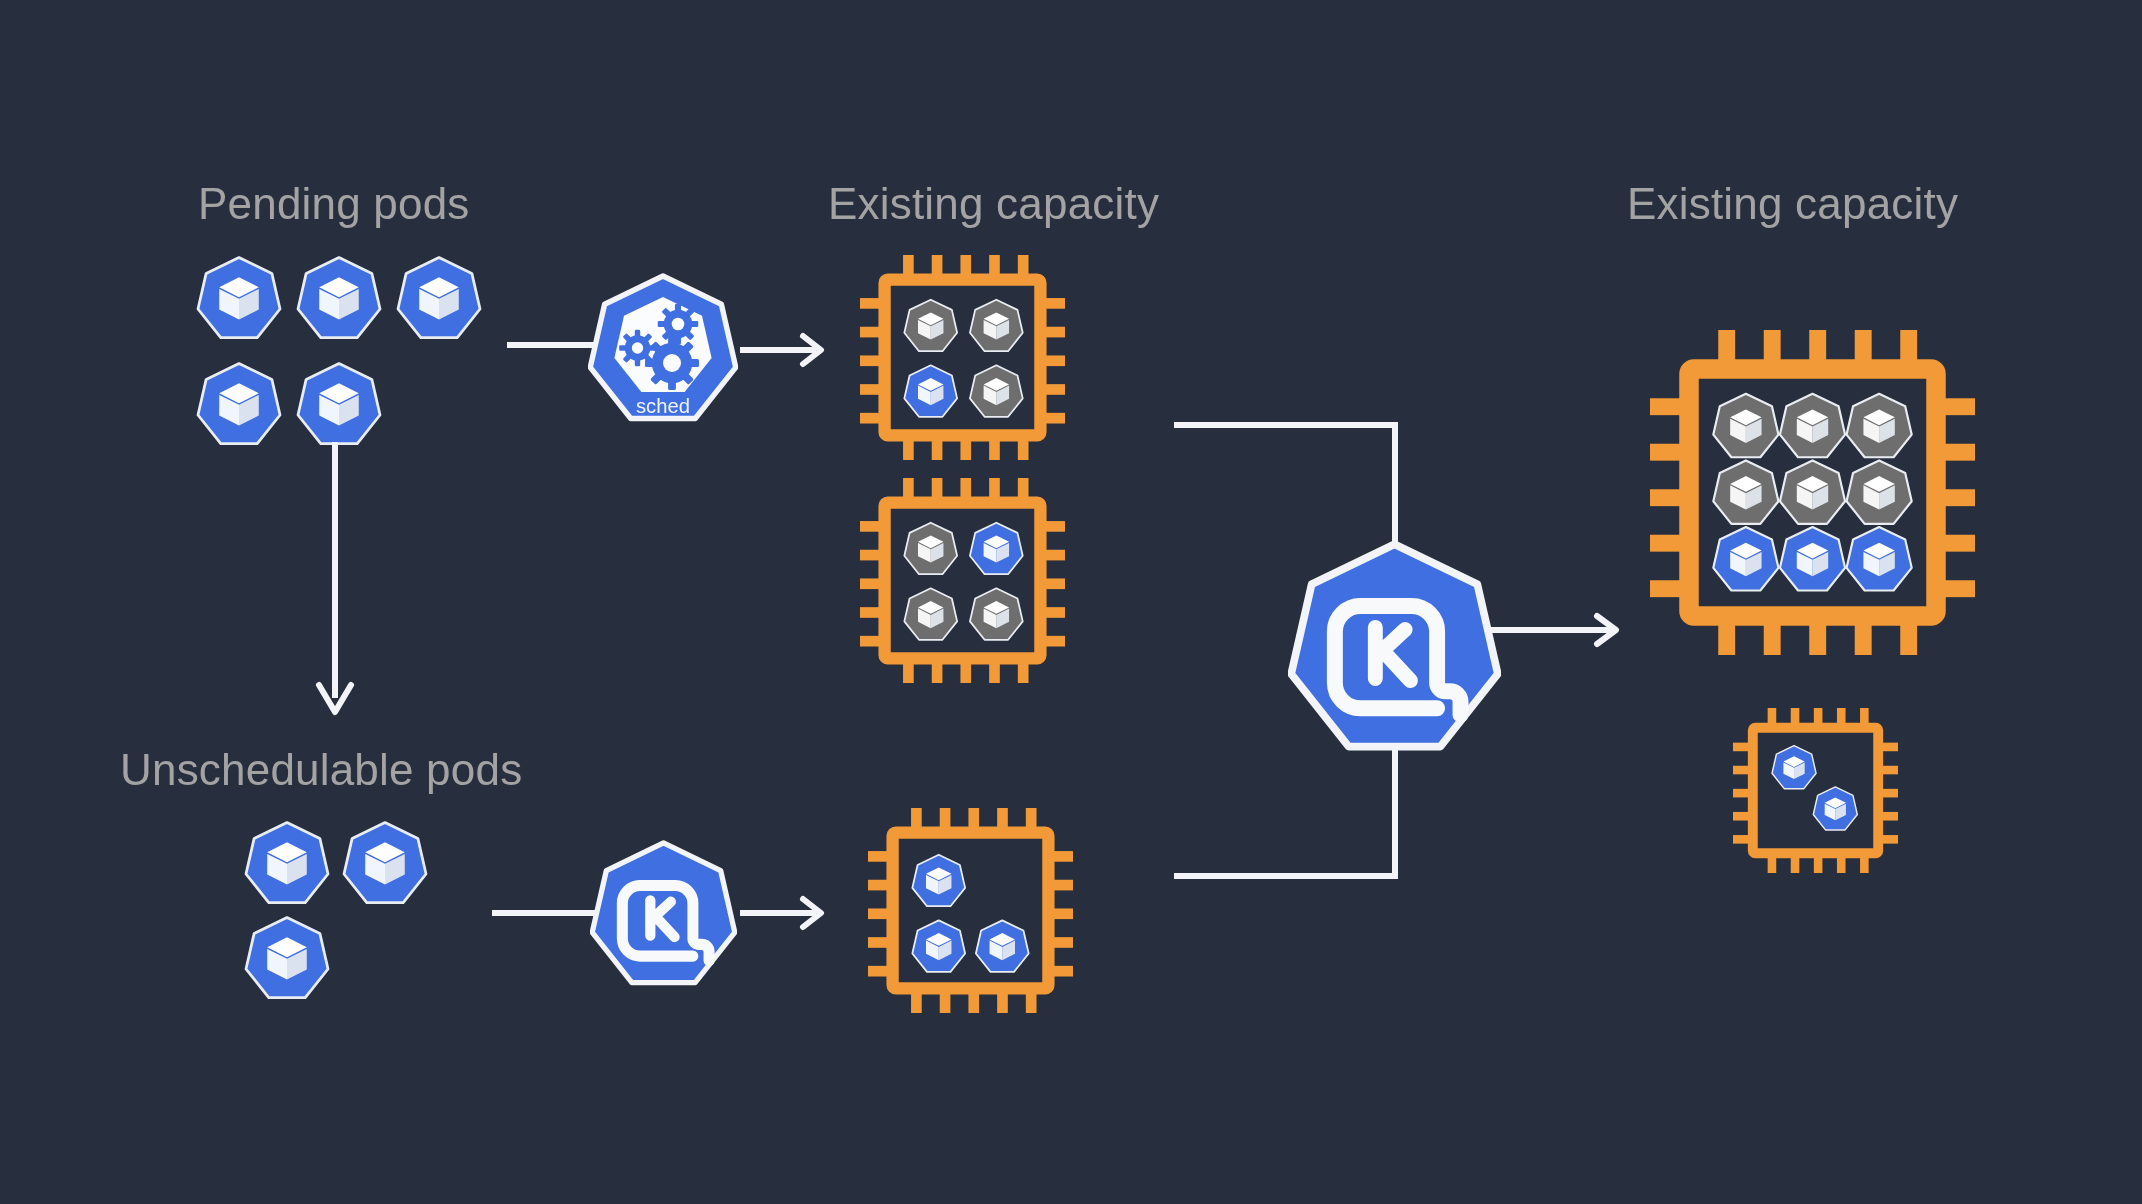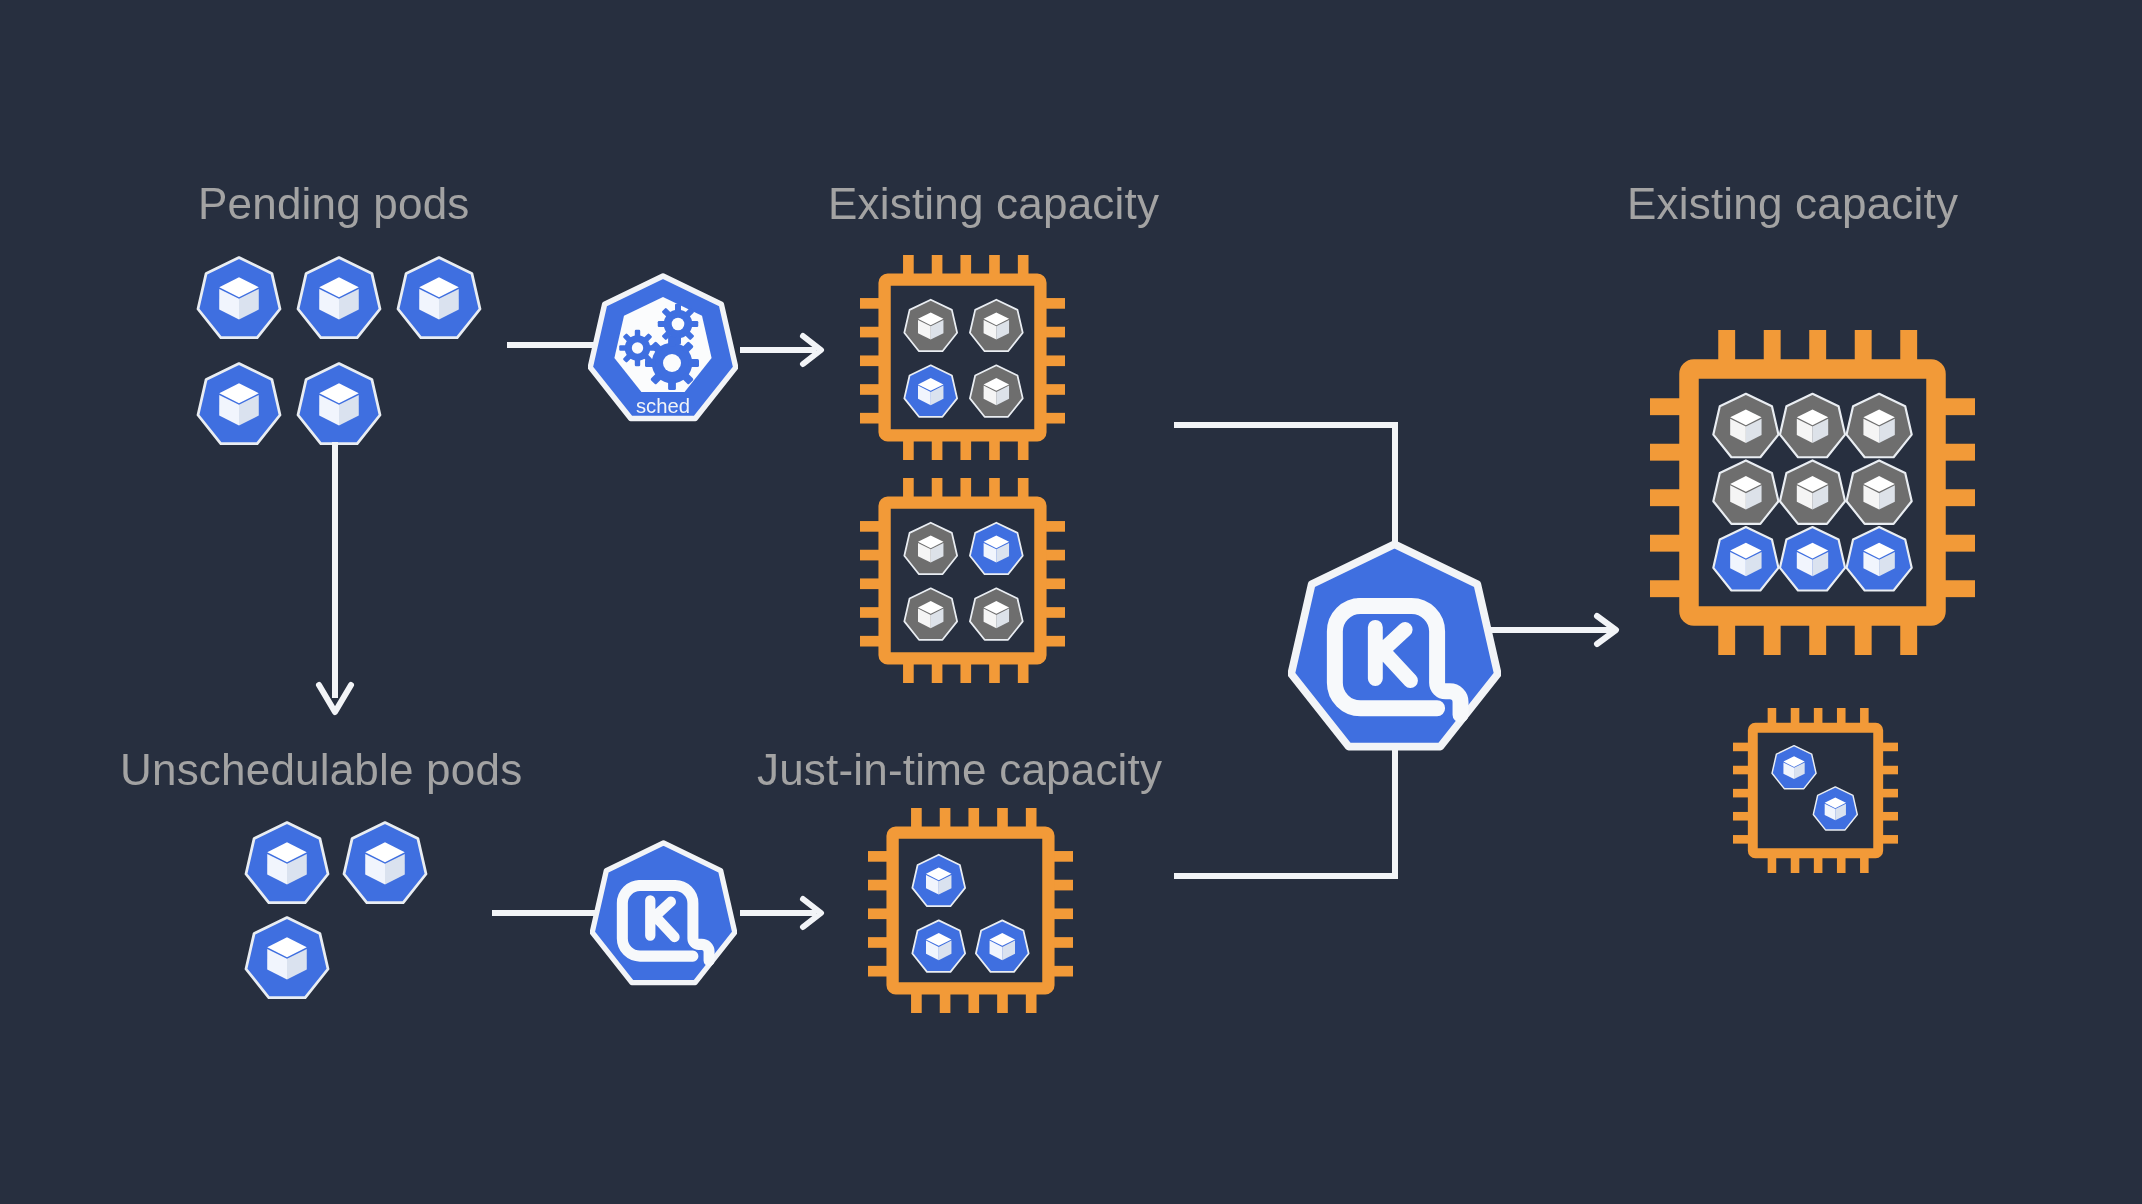--- a/index.html
+++ b/index.html
@@ -132,21 +132,20 @@
         </g>
         <rect x="12" y="12" width="76" height="76" rx="1.5" fill="#272f3f" stroke="#f29a38" stroke-width="6"></rect>
       </symbol>
     </defs>
   </svg>
 
   <div class="lbl" style="left:198px;top:182px;">Pending pods</div>
   <div class="lbl" style="left:800px;top:182px;margin-left:28px;">Existing capacity</div>
   <div class="lbl" style="left:1627px;top:182px;">Existing capacity</div>
   <div class="lbl" style="left:120px;top:748px;">Unschedulable pods</div>
-  <div class="lbl" style="left:757px;top:748px;">Just-in-time capacity</div>
 
   <div class="pod-group" style="left:190px;top:255px;width:300px;height:200px;">
     <svg width="300" height="200" viewBox="0 0 300 200">
       <g fill="#3f6fe0">
         <use href="#sym-pod" x="6" y="0" width="86" height="86"></use>
         <use href="#sym-pod" x="106" y="0" width="86" height="86"></use>
         <use href="#sym-pod" x="206" y="0" width="86" height="86"></use>
         <use href="#sym-pod" x="6" y="106" width="86" height="86"></use>
         <use href="#sym-pod" x="106" y="106" width="86" height="86"></use>
       </g>

